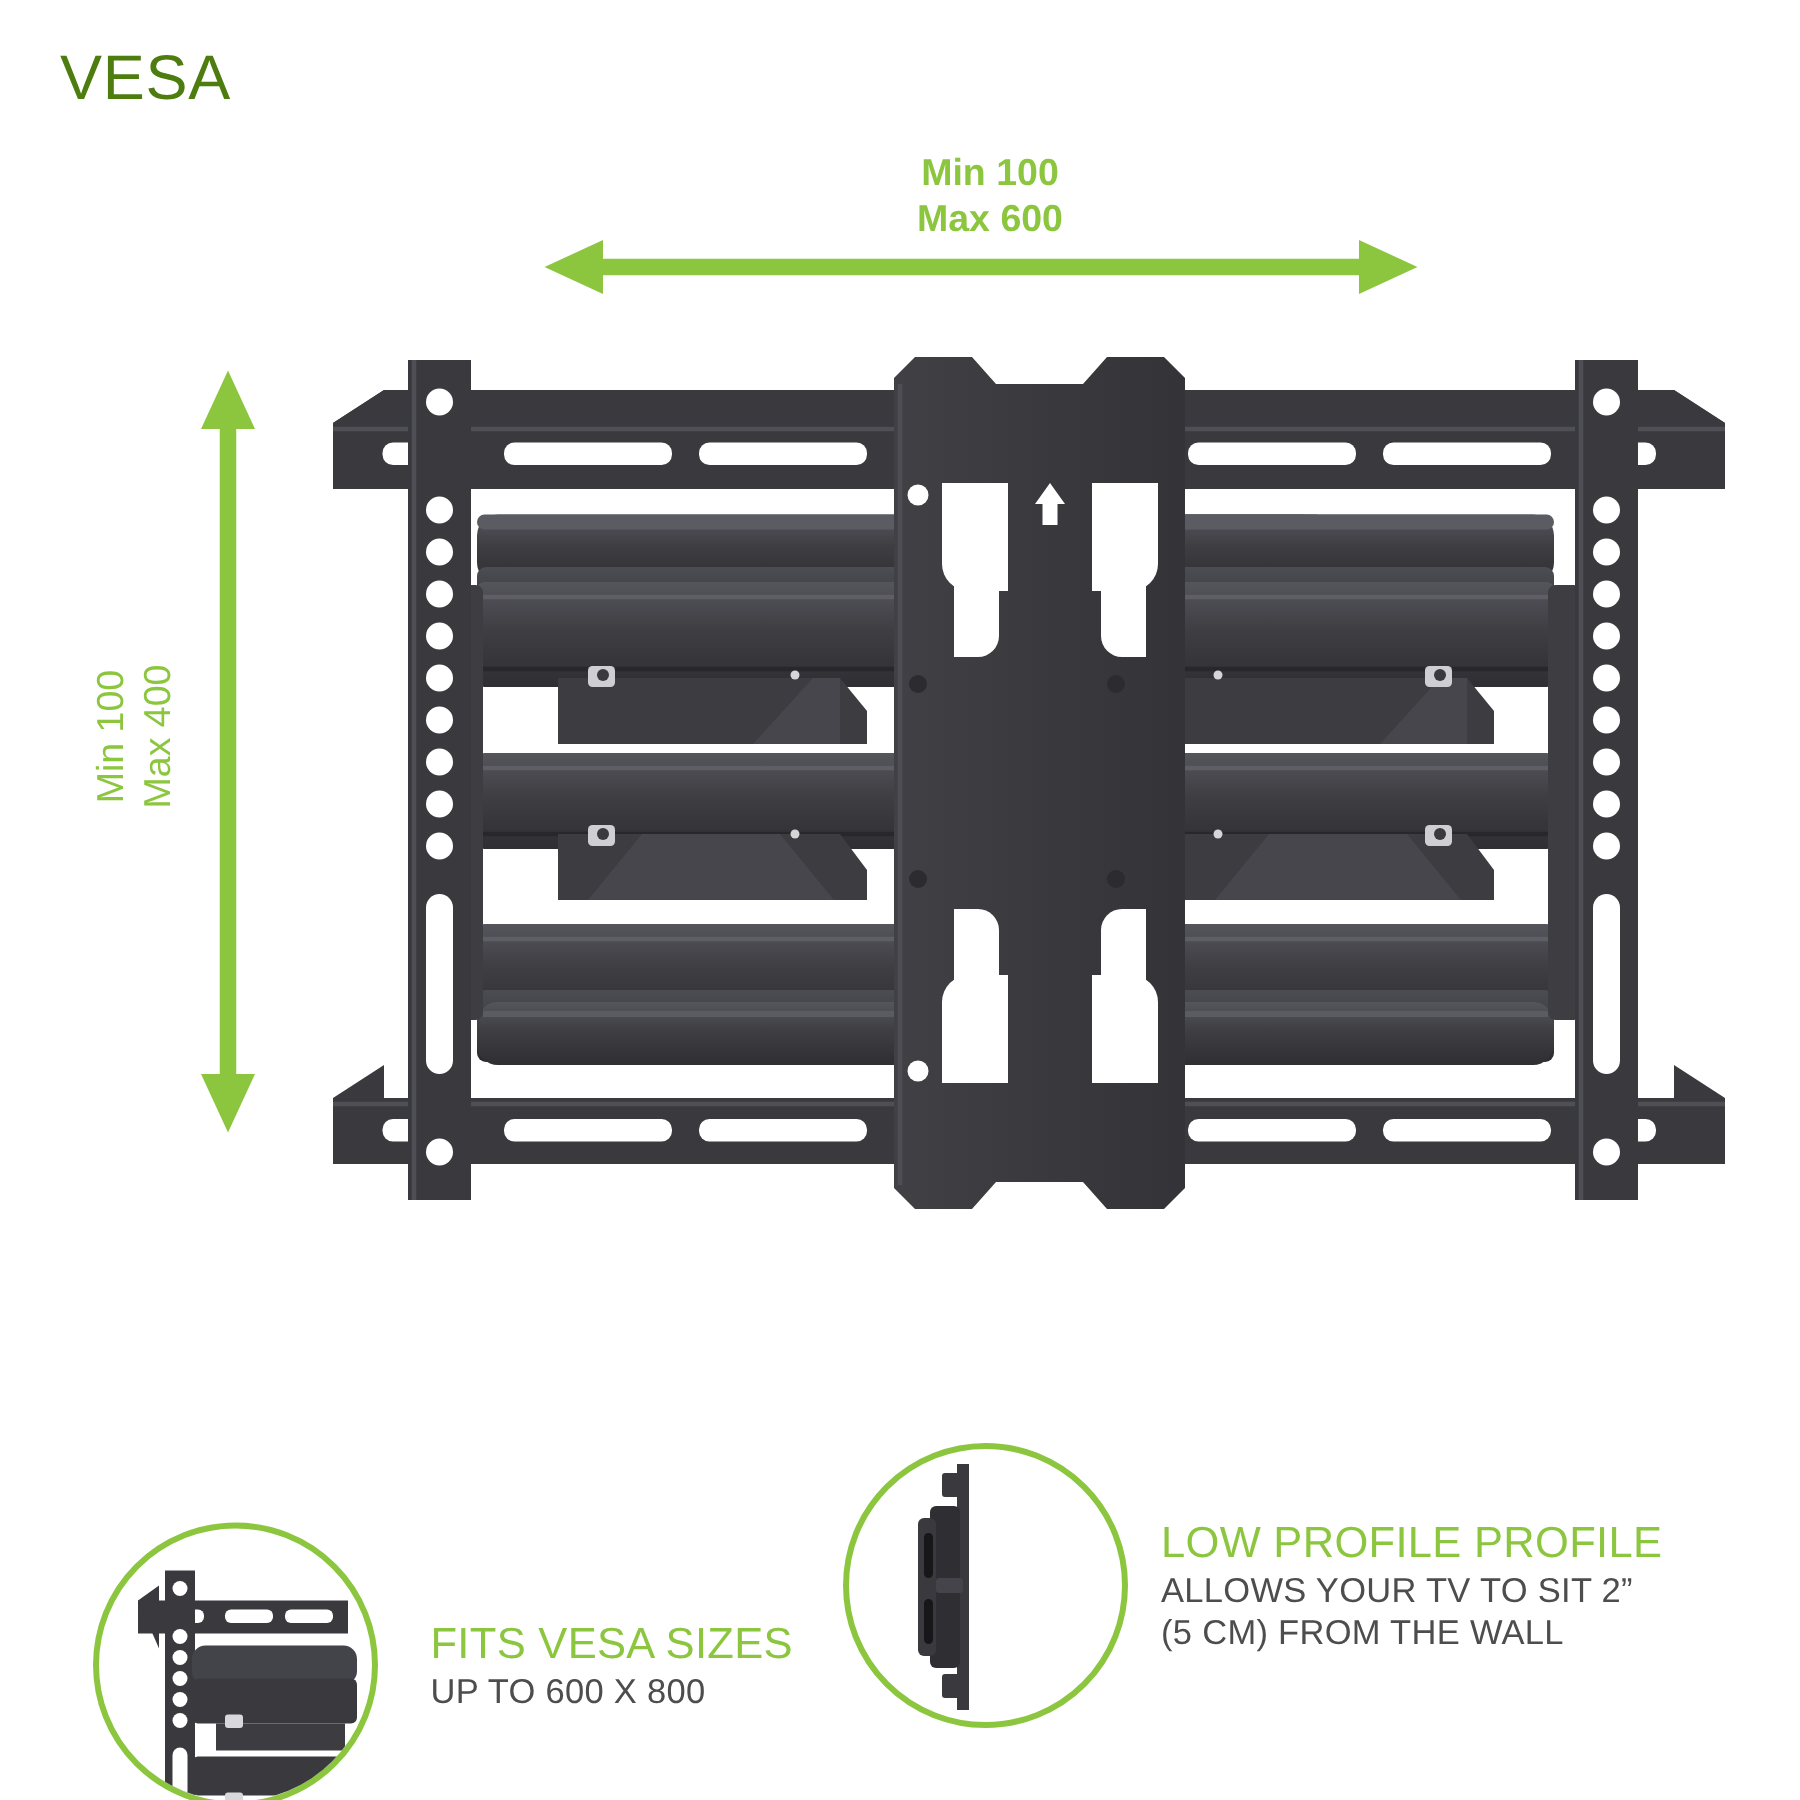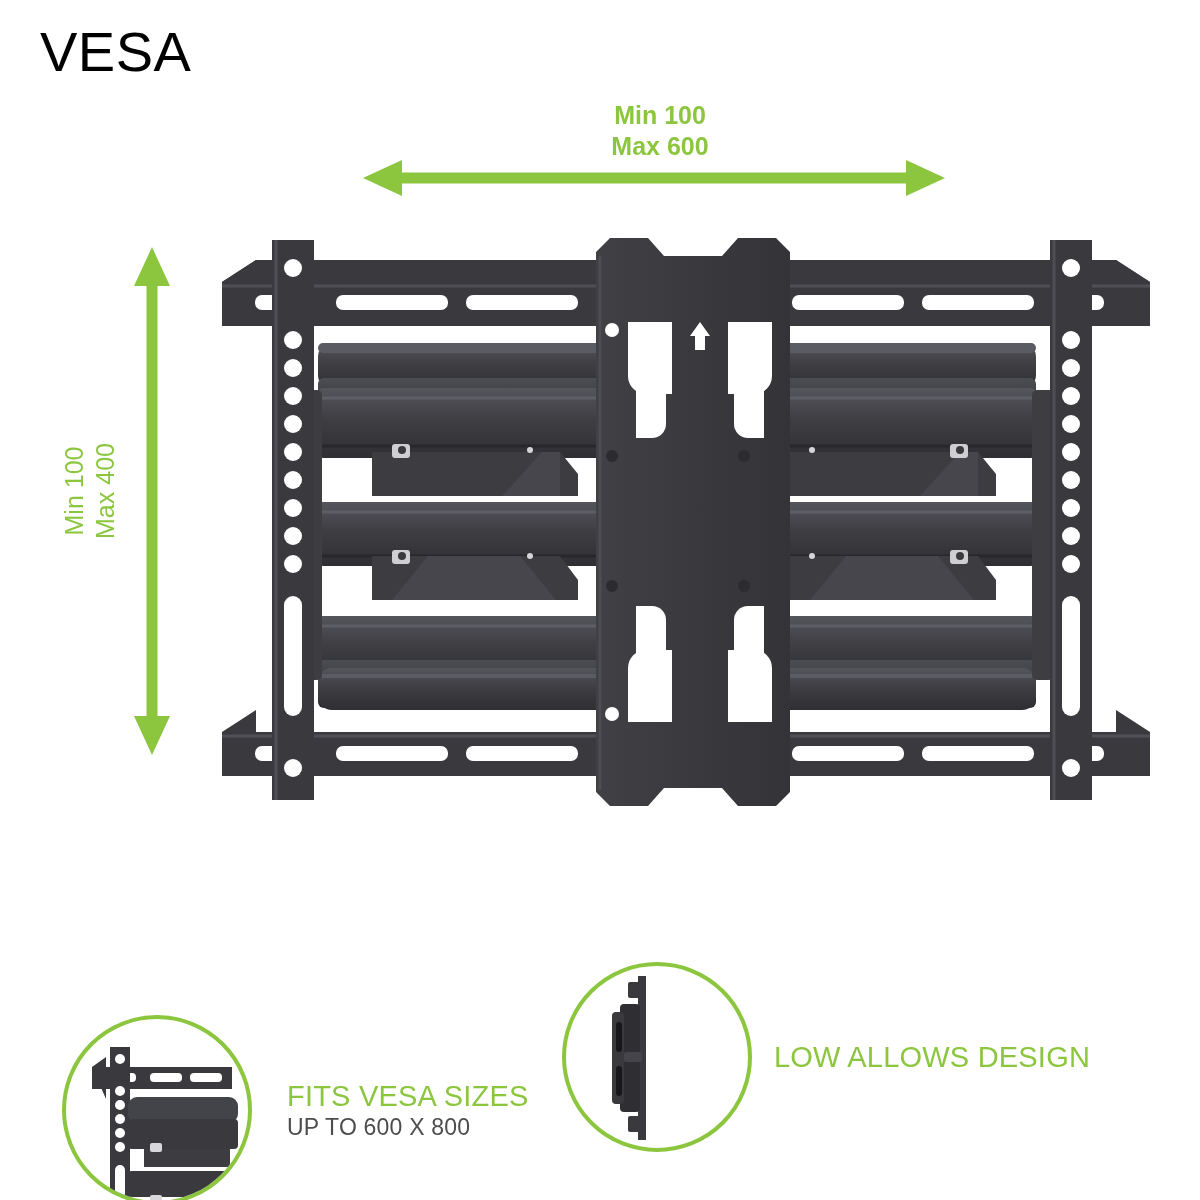--- a/index.html
+++ b/index.html
@@ -6,22 +6,22 @@
   body{
     width:1200px;height:1200px;
     background:#ffffff;
     font-family:"Liberation Sans", sans-serif;
     position:relative;overflow:hidden;
   }
   #page{position:absolute;inset:0;}
 
   .title{
     position:absolute;left:40px;top:26px;
-    font-size:56px;line-height:52px;
-    color:#000000;letter-spacing:.5px;
+    font-size:42px;line-height:52px;
+    color:#4d7c0f;letter-spacing:.5px;
   }
 
   .dim-label{
     position:absolute;
     color:#8cc63f;
     font-size:25px;line-height:31px;
     text-align:center;white-space:pre;
   }
   #h-dim-label{left:460px;top:100px;width:400px;font-weight:bold;}
   #v-dim-label{
@@ -289,17 +289,19 @@
         <rect x="62" y="16" width="12" height="16" rx="2" fill="#3a3a3e"></rect>
         <rect x="62" y="150" width="12" height="16" rx="2" fill="#3a3a3e"></rect>
         <rect x="54" y="38" width="20" height="108" rx="4" fill="#2f2f33"></rect>
         <rect x="46" y="46" width="12" height="92" rx="4" fill="#3a3a3e"></rect>
         <rect x="50" y="56" width="6" height="30" rx="3" fill="#17171a"></rect>
         <rect x="50" y="100" width="6" height="30" rx="3" fill="#17171a"></rect>
         <rect x="58" y="86" width="18" height="10" rx="2" fill="#44444a"></rect>
       </svg>
     </div>
     <div class="feature-text">
-      <div class="feature-head">LOW ALLOWS DESIGN</div>
+      <div class="feature-head">LOW PROFILE PROFILE</div>
+      <div class="feature-sub">ALLOWS YOUR TV TO SIT 2”
+(5 CM) FROM THE WALL</div>
     </div>
   </div>
 
 </div>
 
 </body></html>

